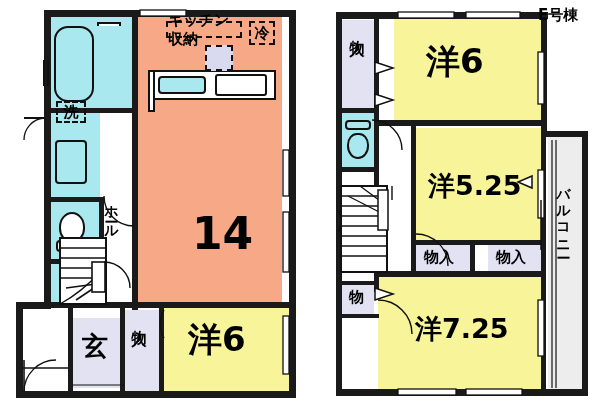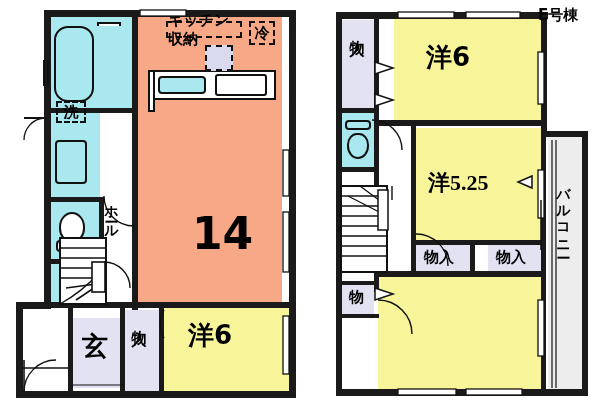--- a/index.html
+++ b/index.html
@@ -27,22 +27,22 @@
   .lbl{
     position:absolute;
     color:#000;
     font-weight:bold;
     line-height:1;
     white-space:nowrap;
     font-family:"DejaVu Sans","Liberation Sans",sans-serif;
   }
   .lbl-ldk{font-size:44px;letter-spacing:-1px;}
   .lbl-num{font-size:44px;}
-  .lbl-room{font-size:26px;}
-  .lbl-room-sm{font-size:22px;font-family:Liberation Serif, serif;}
+  .lbl-room{font-size:34px;}
+  .lbl-room-sm{font-size:27px;}
   .lbl-genkan{font-size:26px;}
   .lbl-stor{
     font-size:15px;
     writing-mode:vertical-rl;
     text-orientation:upright;
     letter-spacing:1px;
   }
   .lbl-stor-h{font-size:15px;}
   .lbl-vert{
     writing-mode:vertical-rl;
@@ -182,20 +182,21 @@
     <div class="wall" style="left:54px;top:271px;width:172px;height:6px;"></div>
     <div class="wall" style="left:150px;top:244px;width:5px;height:28px;"></div>
     <div class="wall" style="left:20px;top:281px;width:39px;height:4px;"></div>
     <div class="wall" style="left:20px;top:314px;width:39px;height:4px;"></div>
 
     <div class="fixture" style="left:27px;top:133px;width:22px;height:26px;border-radius:45% 45% 50% 50%;background:#a8e8ee;"></div>
     <div class="fixture" style="left:25px;top:120px;width:26px;height:10px;border-radius:4px;background:#a8e8ee;"></div>
 
     <span class="lbl lbl-room" style="left:106px;top:44px;">洋6</span>
     <span class="lbl lbl-room-sm" style="left:108px;top:172px;">洋5.25</span>
+    <span class="lbl lbl-room-sm" style="left:95px;top:315px;">洋7.25</span>
 
     <span class="lbl lbl-stor" style="left:29px;top:28px;">物入</span>
     <span class="lbl lbl-stor-h" style="left:104px;top:250px;">物入</span>
     <span class="lbl lbl-stor-h" style="left:176px;top:250px;">物入</span>
     <span class="lbl lbl-stor-h" style="left:29px;top:290px;">物</span>
 
     <span class="lbl lbl-vert" style="left:237px;top:178px;">バルコニー</span>
 
     <span class="lbl lbl-unit" style="left:218px;top:8px;">E号棟</span>
   </div>

